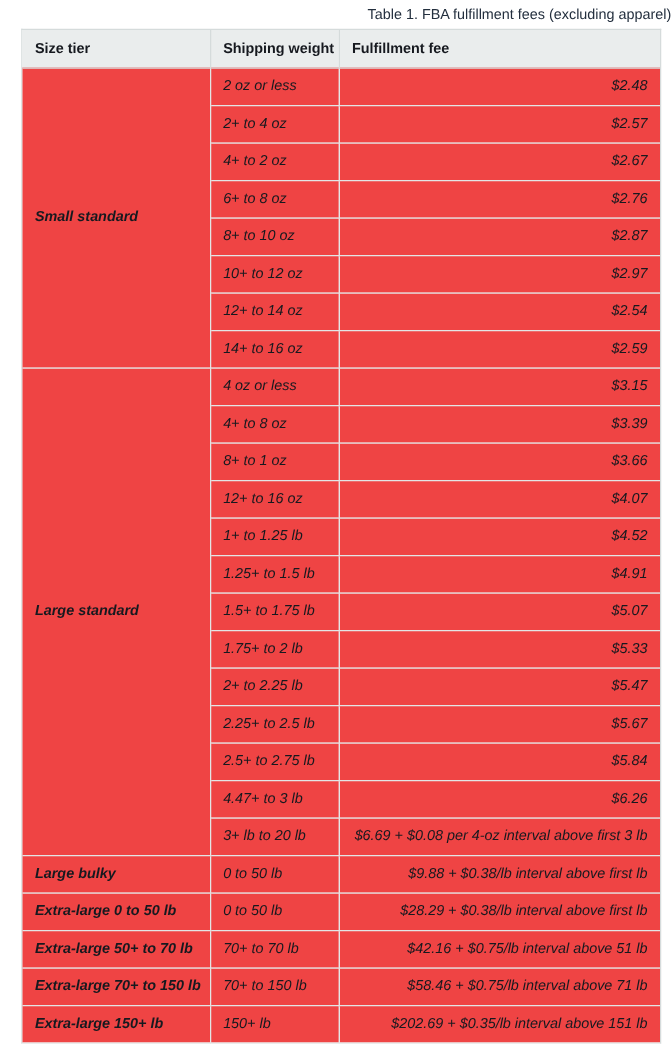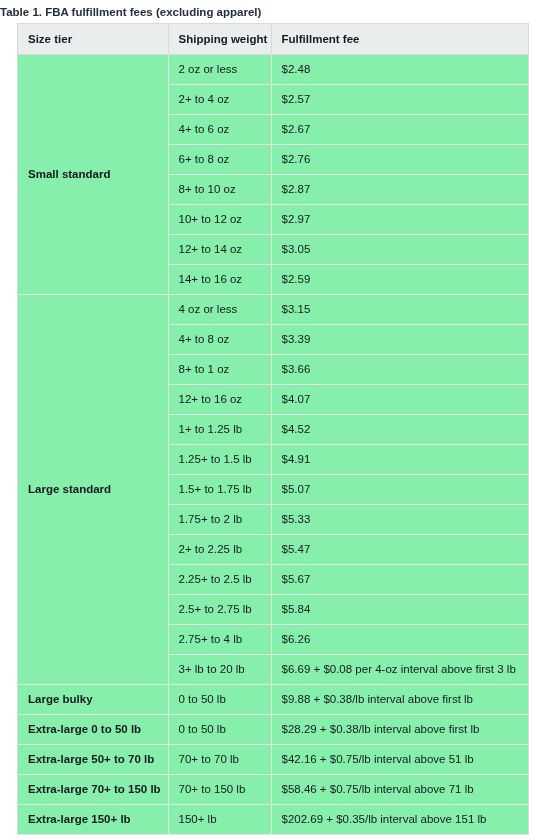--- a/index.html
+++ b/index.html
@@ -14,27 +14,27 @@
     color: #16191f;
     overflow: hidden;
   }
   .page {
     position: relative;
     width: 537px;
     height: 840px;
     box-sizing: border-box;
   }
   .caption {
-    text-align: left;
+    text-align: right;
     font-size: 11.5px;
     line-height: 14px;
     color: #232f3e;
     padding-top: 5px;
     padding-bottom: 4px;
-    font-weight: 700;
+    font-weight: 400;
   }
   .table-wrap {
     margin: 0 17px 0 17px;
     width: 512px;
     border: 1px solid #d5dbdb;
     border-bottom: none;
     box-sizing: border-box;
     background: #ffffff;
   }
   table.fee-table {
@@ -64,23 +64,24 @@
 
   table.fee-table tbody td {
     height: 30px;
     padding: 0 10px;
     border-right: 1px solid #e3e6e6;
     border-bottom: 1px solid #e3e6e6;
     box-sizing: border-box;
     vertical-align: middle;
     white-space: nowrap;
     color: #16191f;
-    background: #86efac;
-  }
-  table.fee-table tbody td:last-child { border-right: none; }
+    background: #ef4444;
+    font-style: italic;
+  }
+  table.fee-table tbody td:last-child { border-right: none; text-align: right; }
 
   td.tier-cell {
     font-weight: bold;
     vertical-align: middle;
     border-right: 1px solid #d5dbdb;
   }
   tr.section-start > td {
     border-top: 1px solid #d5dbdb;
   }
 </style>
@@ -109,38 +110,38 @@
           <tr class="section-start">
             <td class="tier-cell" rowspan="8">Small standard</td>
             <td>2 oz or less</td>
             <td>$2.48</td>
           </tr>
           <tr>
             <td>2+ to 4 oz</td>
             <td>$2.57</td>
           </tr>
           <tr>
-            <td>4+ to 6 oz</td>
+            <td>4+ to 2 oz</td>
             <td>$2.67</td>
           </tr>
           <tr>
             <td>6+ to 8 oz</td>
             <td>$2.76</td>
           </tr>
           <tr>
             <td>8+ to 10 oz</td>
             <td>$2.87</td>
           </tr>
           <tr>
             <td>10+ to 12 oz</td>
             <td>$2.97</td>
           </tr>
           <tr>
             <td>12+ to 14 oz</td>
-            <td>$3.05</td>
+            <td>$2.54</td>
           </tr>
           <tr>
             <td>14+ to 16 oz</td>
             <td>$2.59</td>
           </tr>
           <tr class="section-start">
             <td class="tier-cell" rowspan="13">Large standard</td>
             <td>4 oz or less</td>
             <td>$3.15</td>
           </tr>
@@ -178,21 +179,21 @@
           </tr>
           <tr>
             <td>2.25+ to 2.5 lb</td>
             <td>$5.67</td>
           </tr>
           <tr>
             <td>2.5+ to 2.75 lb</td>
             <td>$5.84</td>
           </tr>
           <tr>
-            <td>2.75+ to 4 lb</td>
+            <td>4.47+ to 3 lb</td>
             <td>$6.26</td>
           </tr>
           <tr>
             <td>3+ lb to 20 lb</td>
             <td>$6.69 + $0.08 per 4-oz interval above first 3 lb</td>
           </tr>
           <tr class="section-start">
             <td class="tier-cell" rowspan="1">Large bulky</td>
             <td>0 to 50 lb</td>
             <td>$9.88 + $0.38/lb interval above first lb</td>

